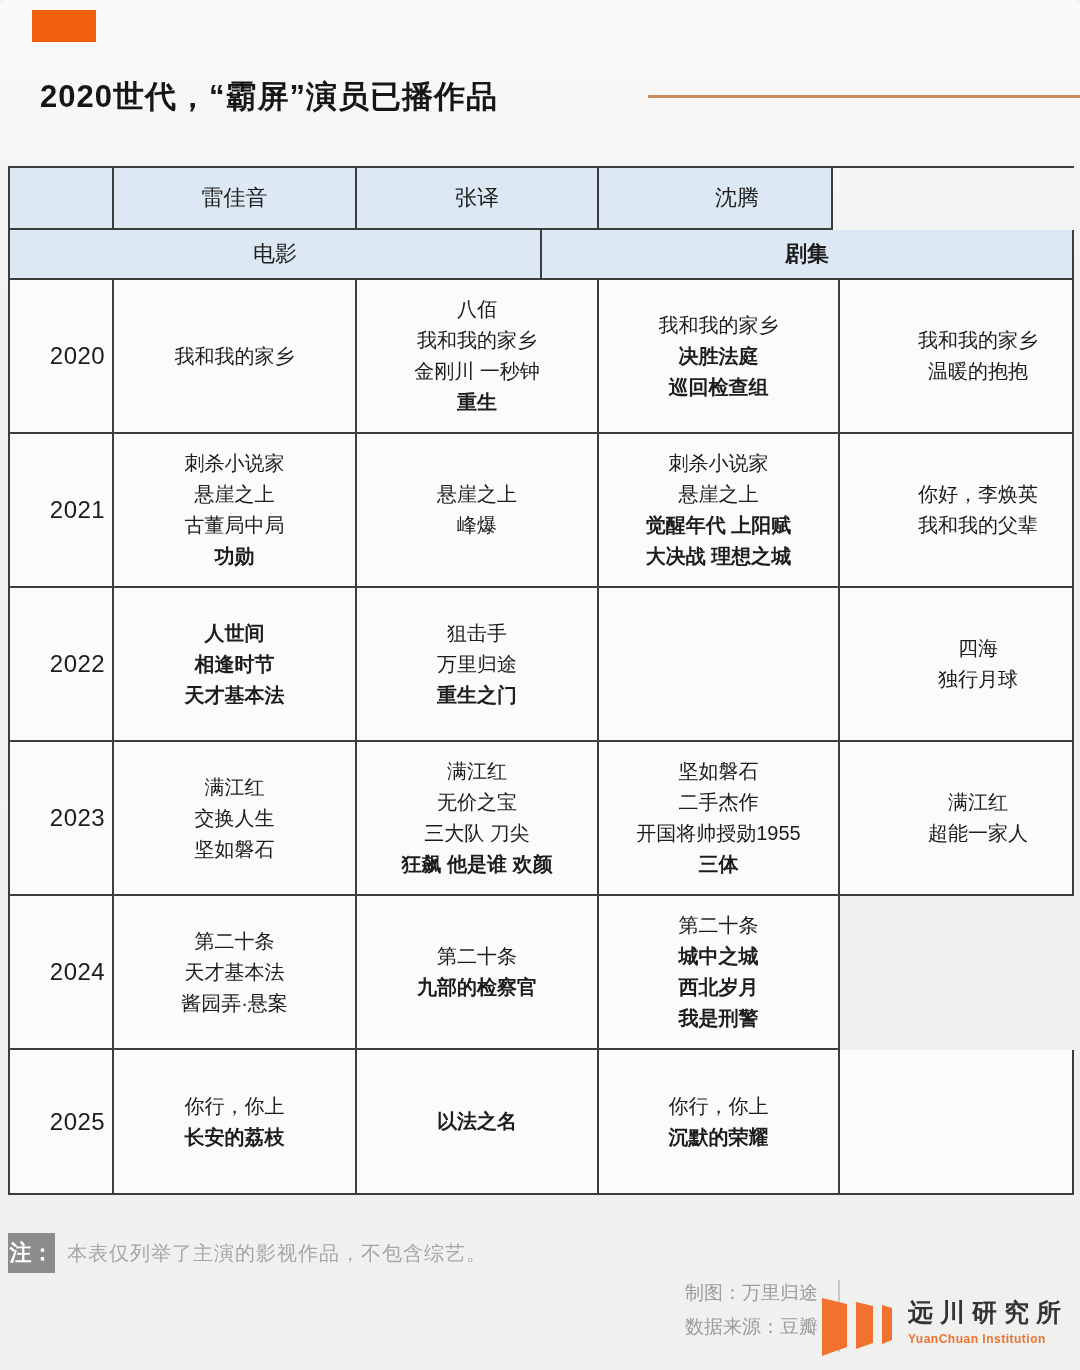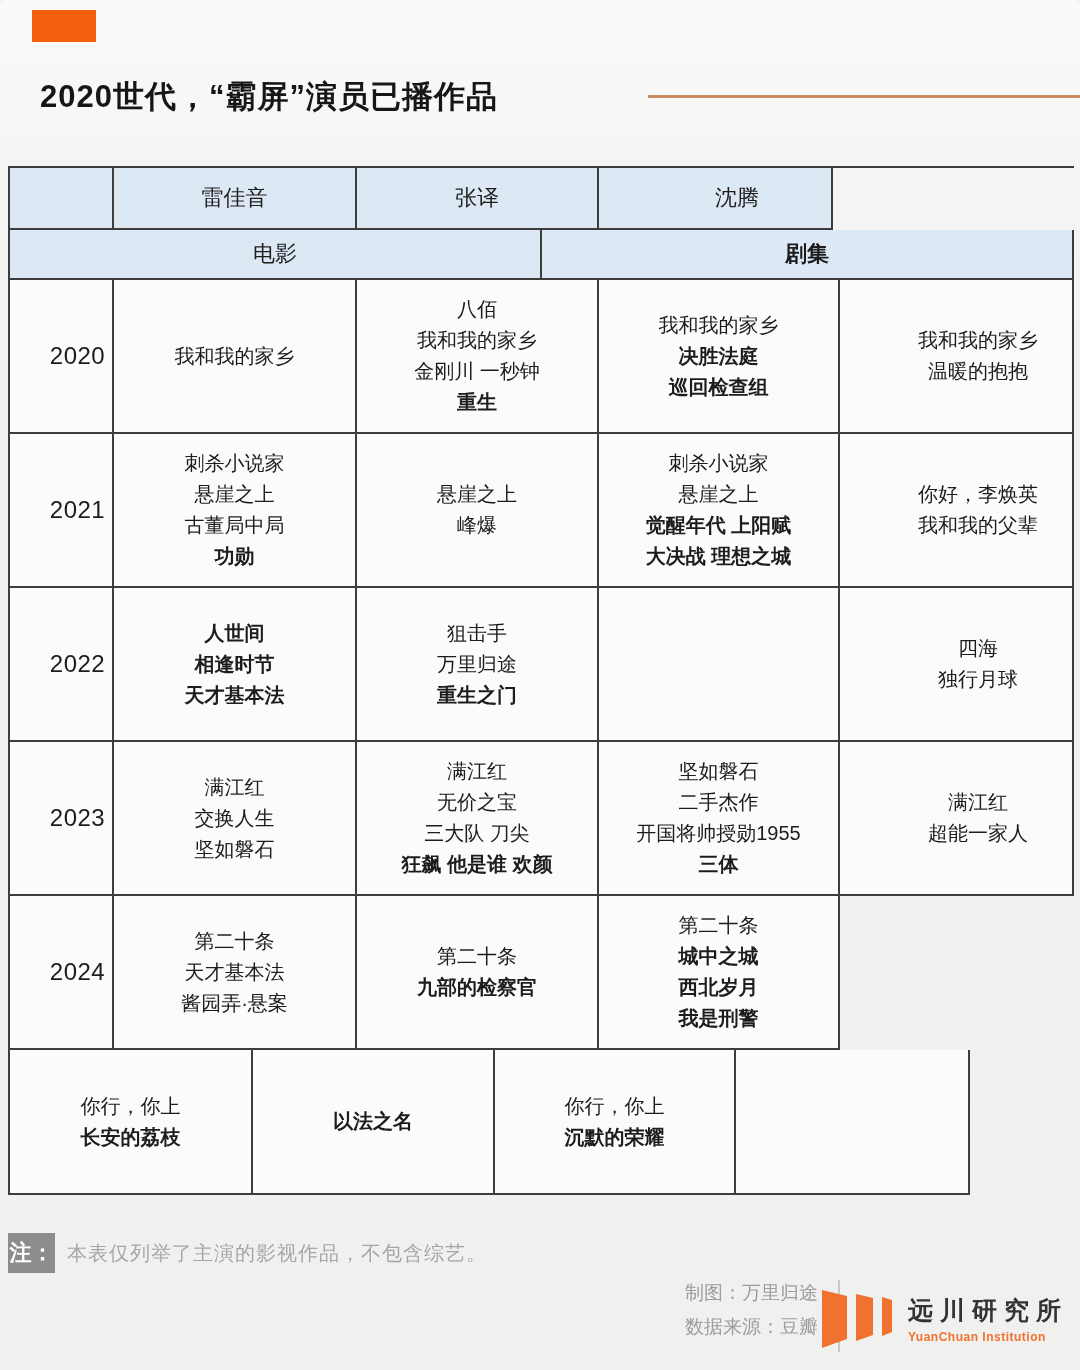--- a/index.html
+++ b/index.html
@@ -38,21 +38,21 @@
   .note-row { position:absolute; left:8px; top:1233px; display:flex; align-items:center; }
   .note-badge {
     width:47px; height:40px; background:#8c8c8c; color:#ffffff;
     display:flex; align-items:center; justify-content:center; font-size:22px; font-weight:700;
   }
   .note-text { margin-left:12px; color:#a6a6a6; font-size:20px; letter-spacing:1px; }
 
   .footer { position:absolute; right:0; top:1272px; width:470px; height:90px; }
   .credits { position:absolute; right:262px; top:4px; text-align:right; color:#9c9c9c; font-size:19px; line-height:34px; white-space:nowrap; }
   .footer-divider { position:absolute; right:240px; top:8px; width:2px; height:72px; background:#c9c9c9; }
-  .logo { position:absolute; right:12px; top:16px; display:flex; align-items:center; }
+  .logo { position:absolute; right:12px; top:24px; display:flex; }
   .logo-bars { margin-right:10px; }
   .logo-cn { color:#333333; font-size:25px; font-weight:600; letter-spacing:7px; white-space:nowrap; }
   .logo-en { color:#f0722e; font-size:12px; font-weight:700; letter-spacing:0.5px; margin-top:3px; white-space:nowrap; }
 </style>
 </head>
 <body>
 
 <div class="page">
 
   <div class="accent-square"></div>
@@ -170,20 +170,21 @@
             <div class="work-line b">九部的检察官</div>
           </div>
           <div class="cell c3">
             <div class="work-line">第二十条</div>
             <div class="work-line b">城中之城</div>
             <div class="work-line b">西北岁月</div>
             <div class="work-line b">我是刑警</div>
           </div>
         </div>
         <div class="trow data last">
+          <div class="cell c0 year">2025</div>
           <div class="cell c1">
             <div class="work-line">你行，你上</div>
             <div class="work-line b">长安的荔枝</div>
           </div>
           <div class="cell c2">
             <div class="work-line b">以法之名</div>
           </div>
           <div class="cell c3">
             <div class="work-line">你行，你上</div>
             <div class="work-line b">沉默的荣耀</div>

